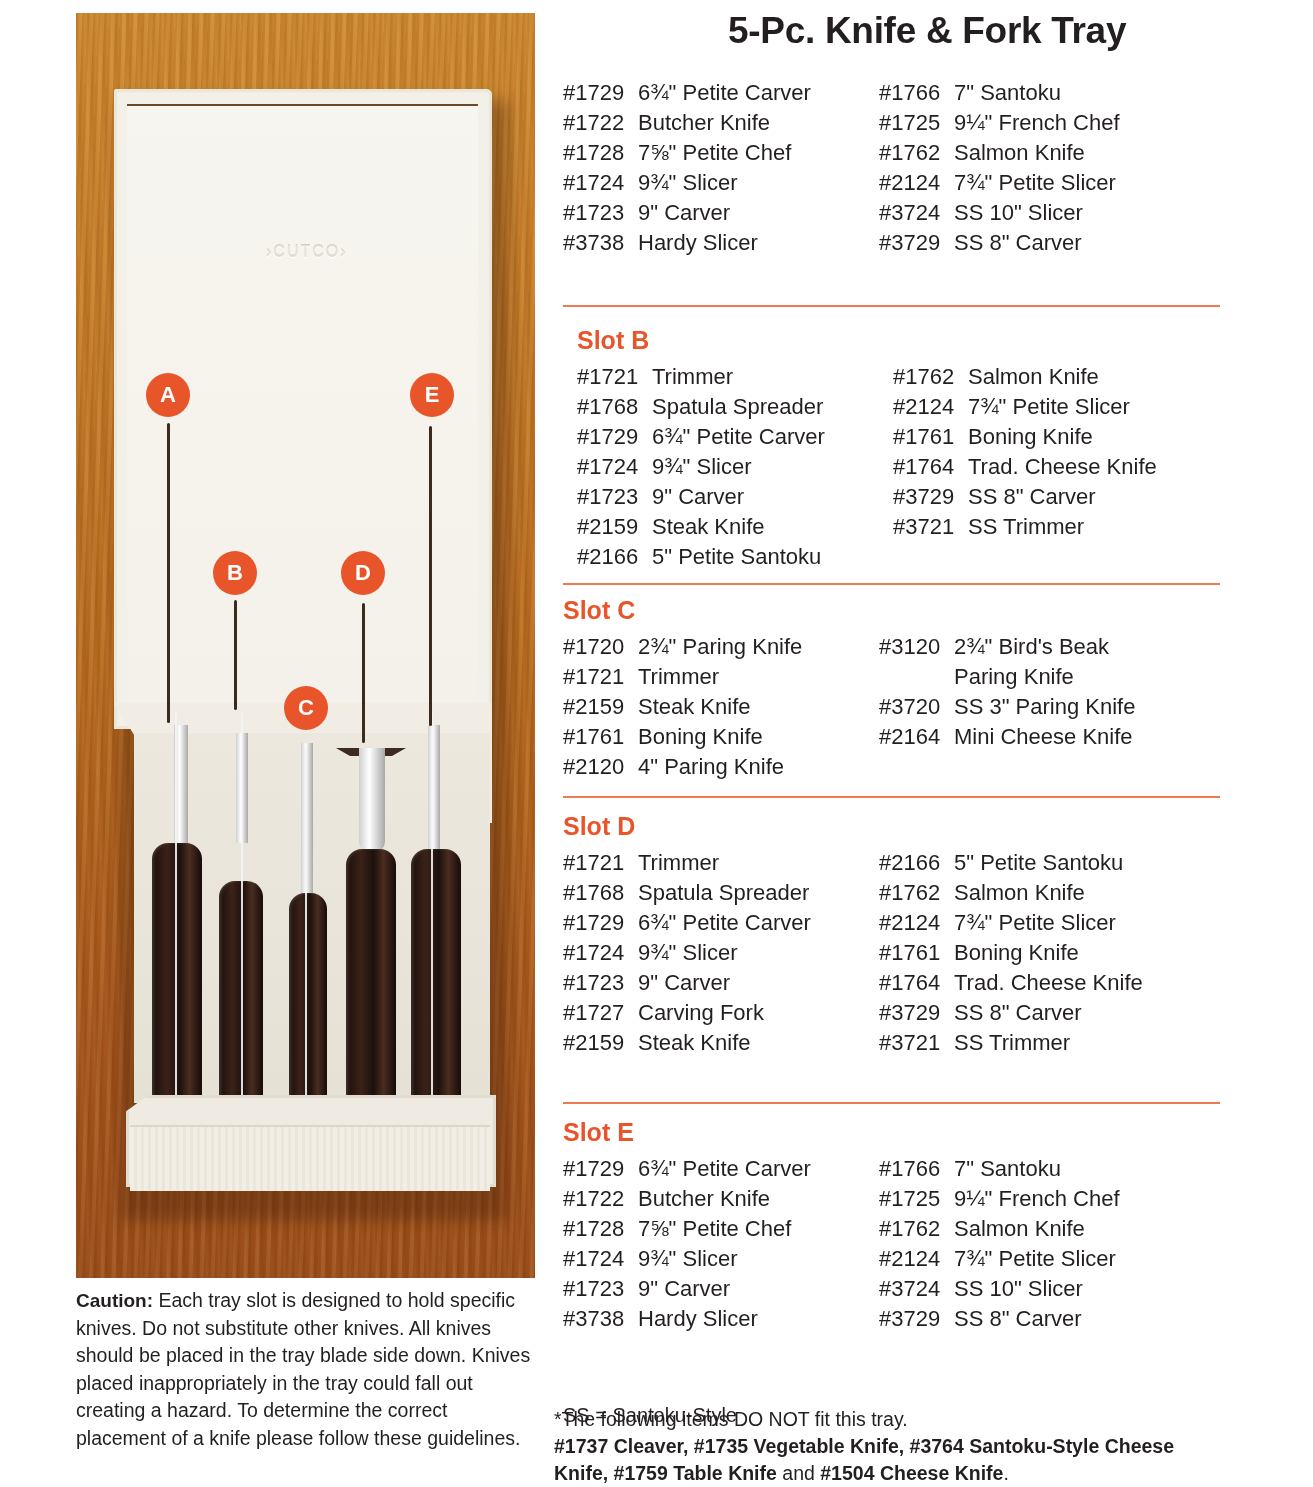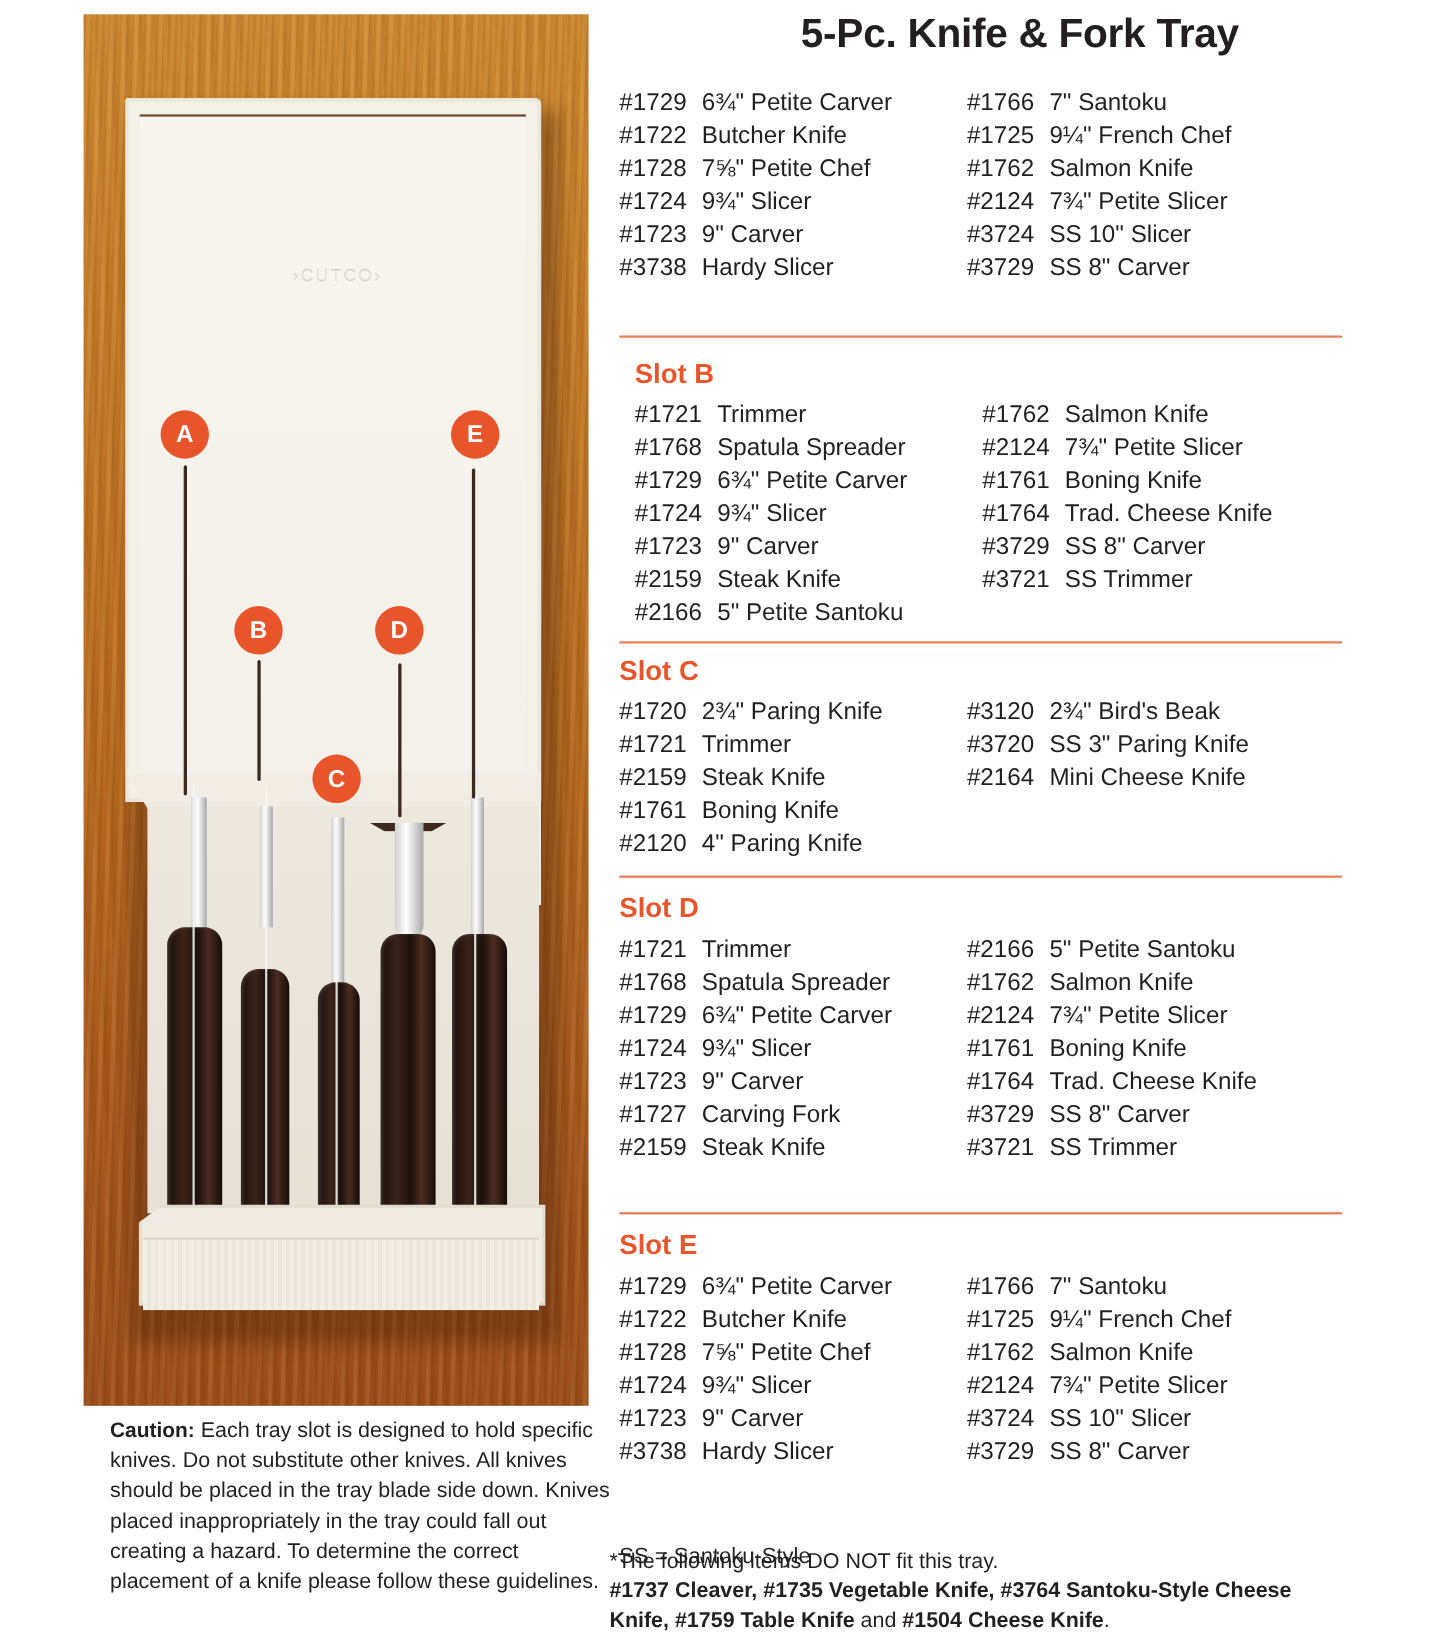--- a/index.html
+++ b/index.html
@@ -37,21 +37,21 @@
     display: flex; align-items: center; justify-content: center; }
   .pointer { position: absolute; width: 3px; background: #3a2a20; border-radius: 2px; }
 
   .knife-blade { position: absolute; background: linear-gradient(90deg, #cfcfcf, #ffffff 40%, #a8a8a8); }
   .knife-handle { position: absolute; border-radius: 16px 16px 10px 10px;
     background: linear-gradient(90deg, #1a0f0b 0%, #3b2219 30%, #1c110c 55%, #4a2c20 75%, #150c08 100%);
     box-shadow: inset 2px 0 3px rgba(255,255,255,0.15); }
   .knife-spine { position: absolute; width: 2px; background: #f4f4f4; opacity: 0.9; }
 
   
-  .caution { position: absolute; left: 76px; top: 1287px; width: 460px; font-size: 19.5px; line-height: 27.6px; color: #231f20; margin-left: 24px; }
+  .caution { position: absolute; left: 76px; top: 1287px; width: 460px; font-size: 19.5px; line-height: 27.6px; color: #231f20; }
   .caution b { font-family: "Liberation Sans", sans-serif; font-weight: bold; font-size: 19px; }
 
   
   .title { position: absolute; left: 728px; top: 10px; font-size: 37px; font-weight: bold; color: #231f20; letter-spacing: -0.3px; }
   .section { position: absolute; left: 563px; width: 657px; }
   .slot-heading { font-size: 25px; font-weight: bold; color: #e8552a; height: 36px; line-height: 28px; }
   .cols { display: flex; }
   .col { width: 316px; }
   .row { display: flex; height: 30px; line-height: 30px; font-size: 22px; color: #231f20; }
   .num { width: 75px; flex: none; }
@@ -275,20 +275,24 @@
           <span class="num">#2120</span>
           <span class="name">4" Paring Knife</span>
         </div>
     </div>
     <div class="col">
       <div class="row">
           <span class="num">#3120</span>
           <span class="name">2¾" Bird's Beak</span>
         </div>
       <div class="row">
+          <span class="num"></span>
+          <span class="name">Paring Knife</span>
+        </div>
+      <div class="row">
           <span class="num">#3720</span>
           <span class="name">SS 3" Paring Knife</span>
         </div>
       <div class="row">
           <span class="num">#2164</span>
           <span class="name">Mini Cheese Knife</span>
         </div>
     </div>
   </div>
 </div>

